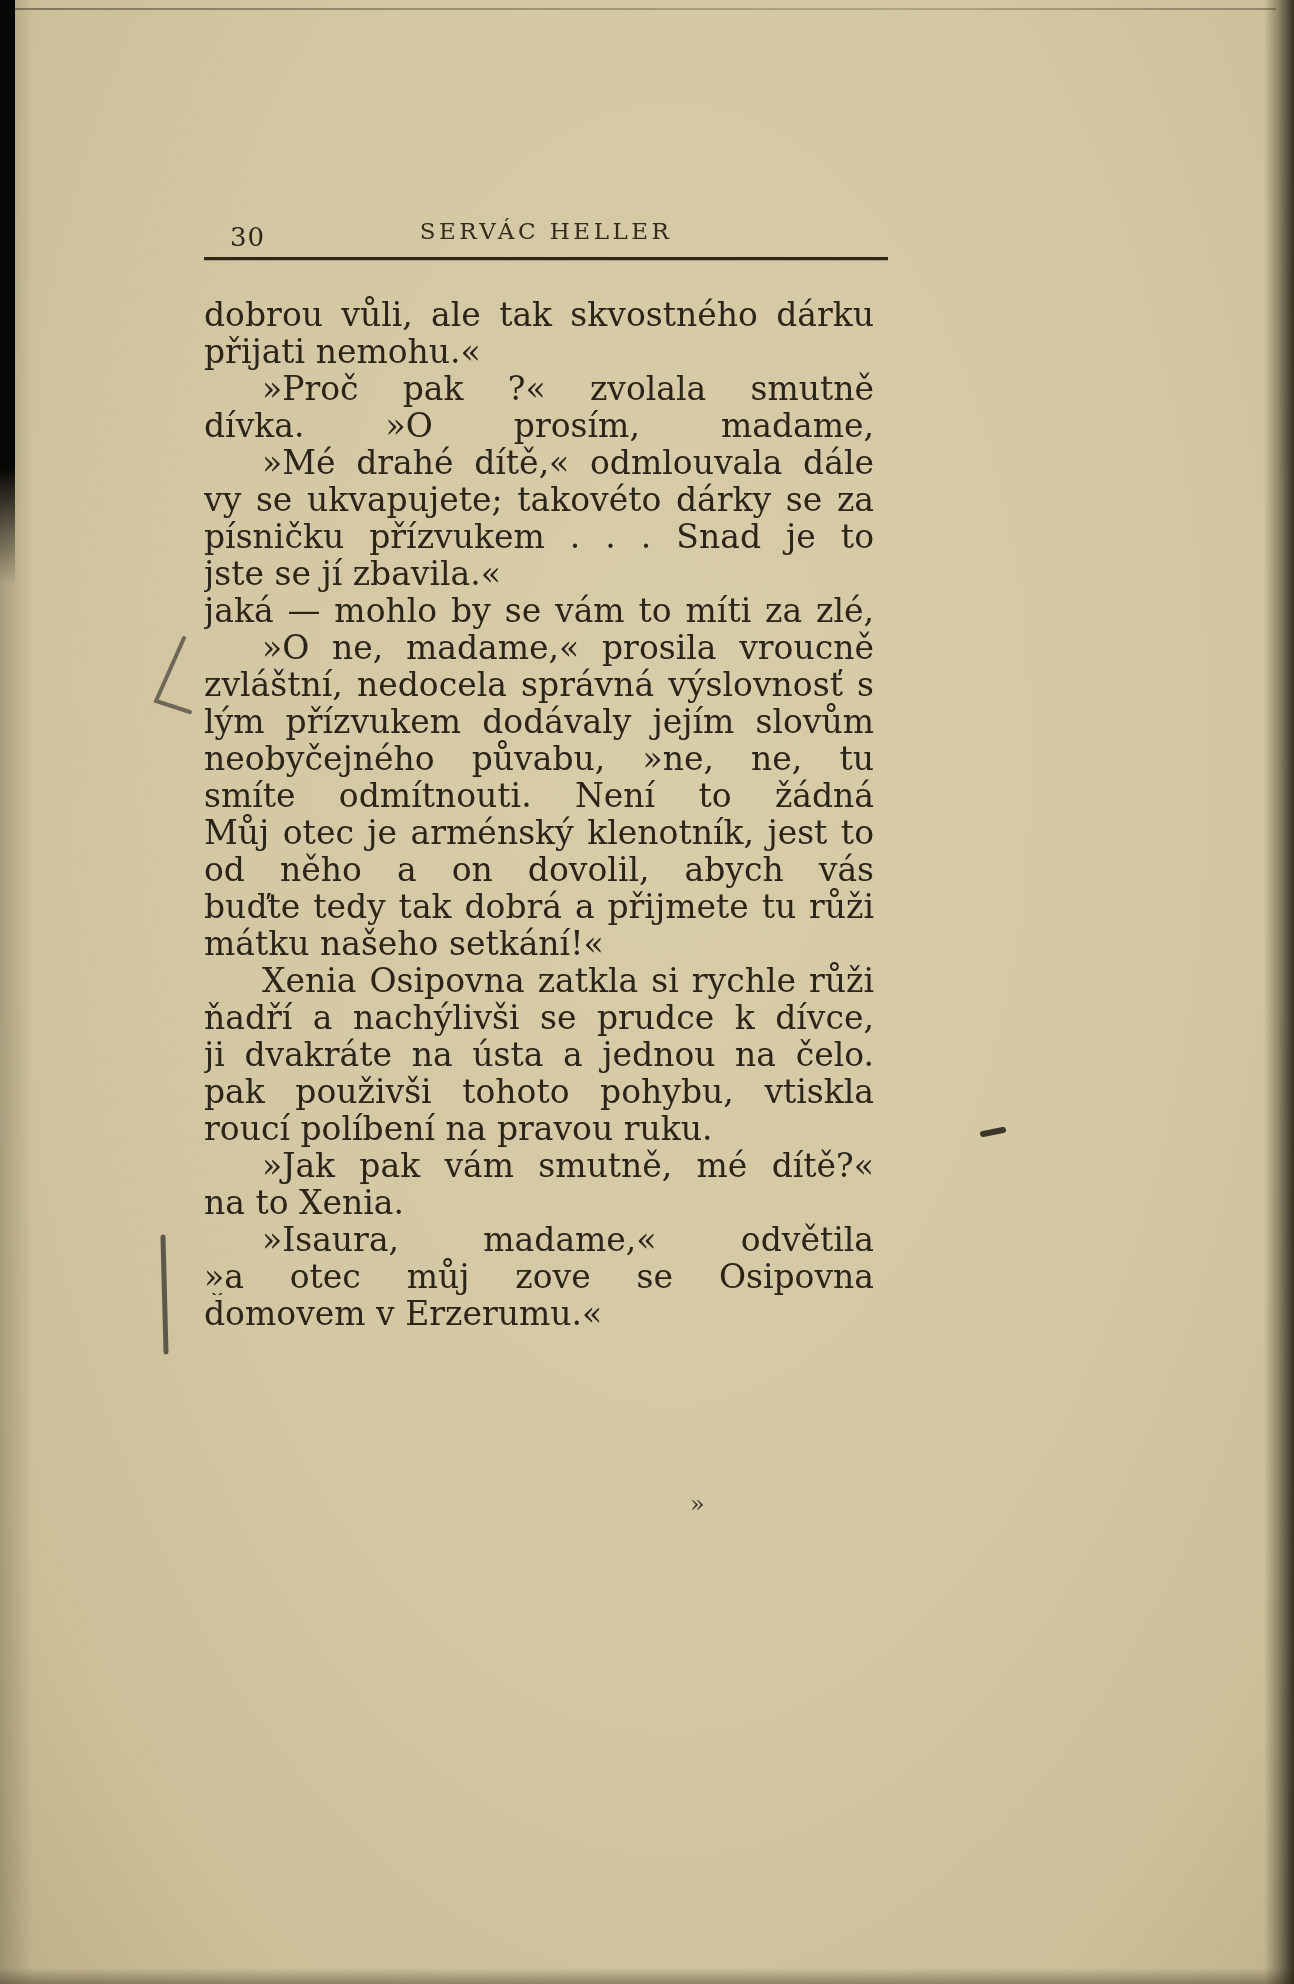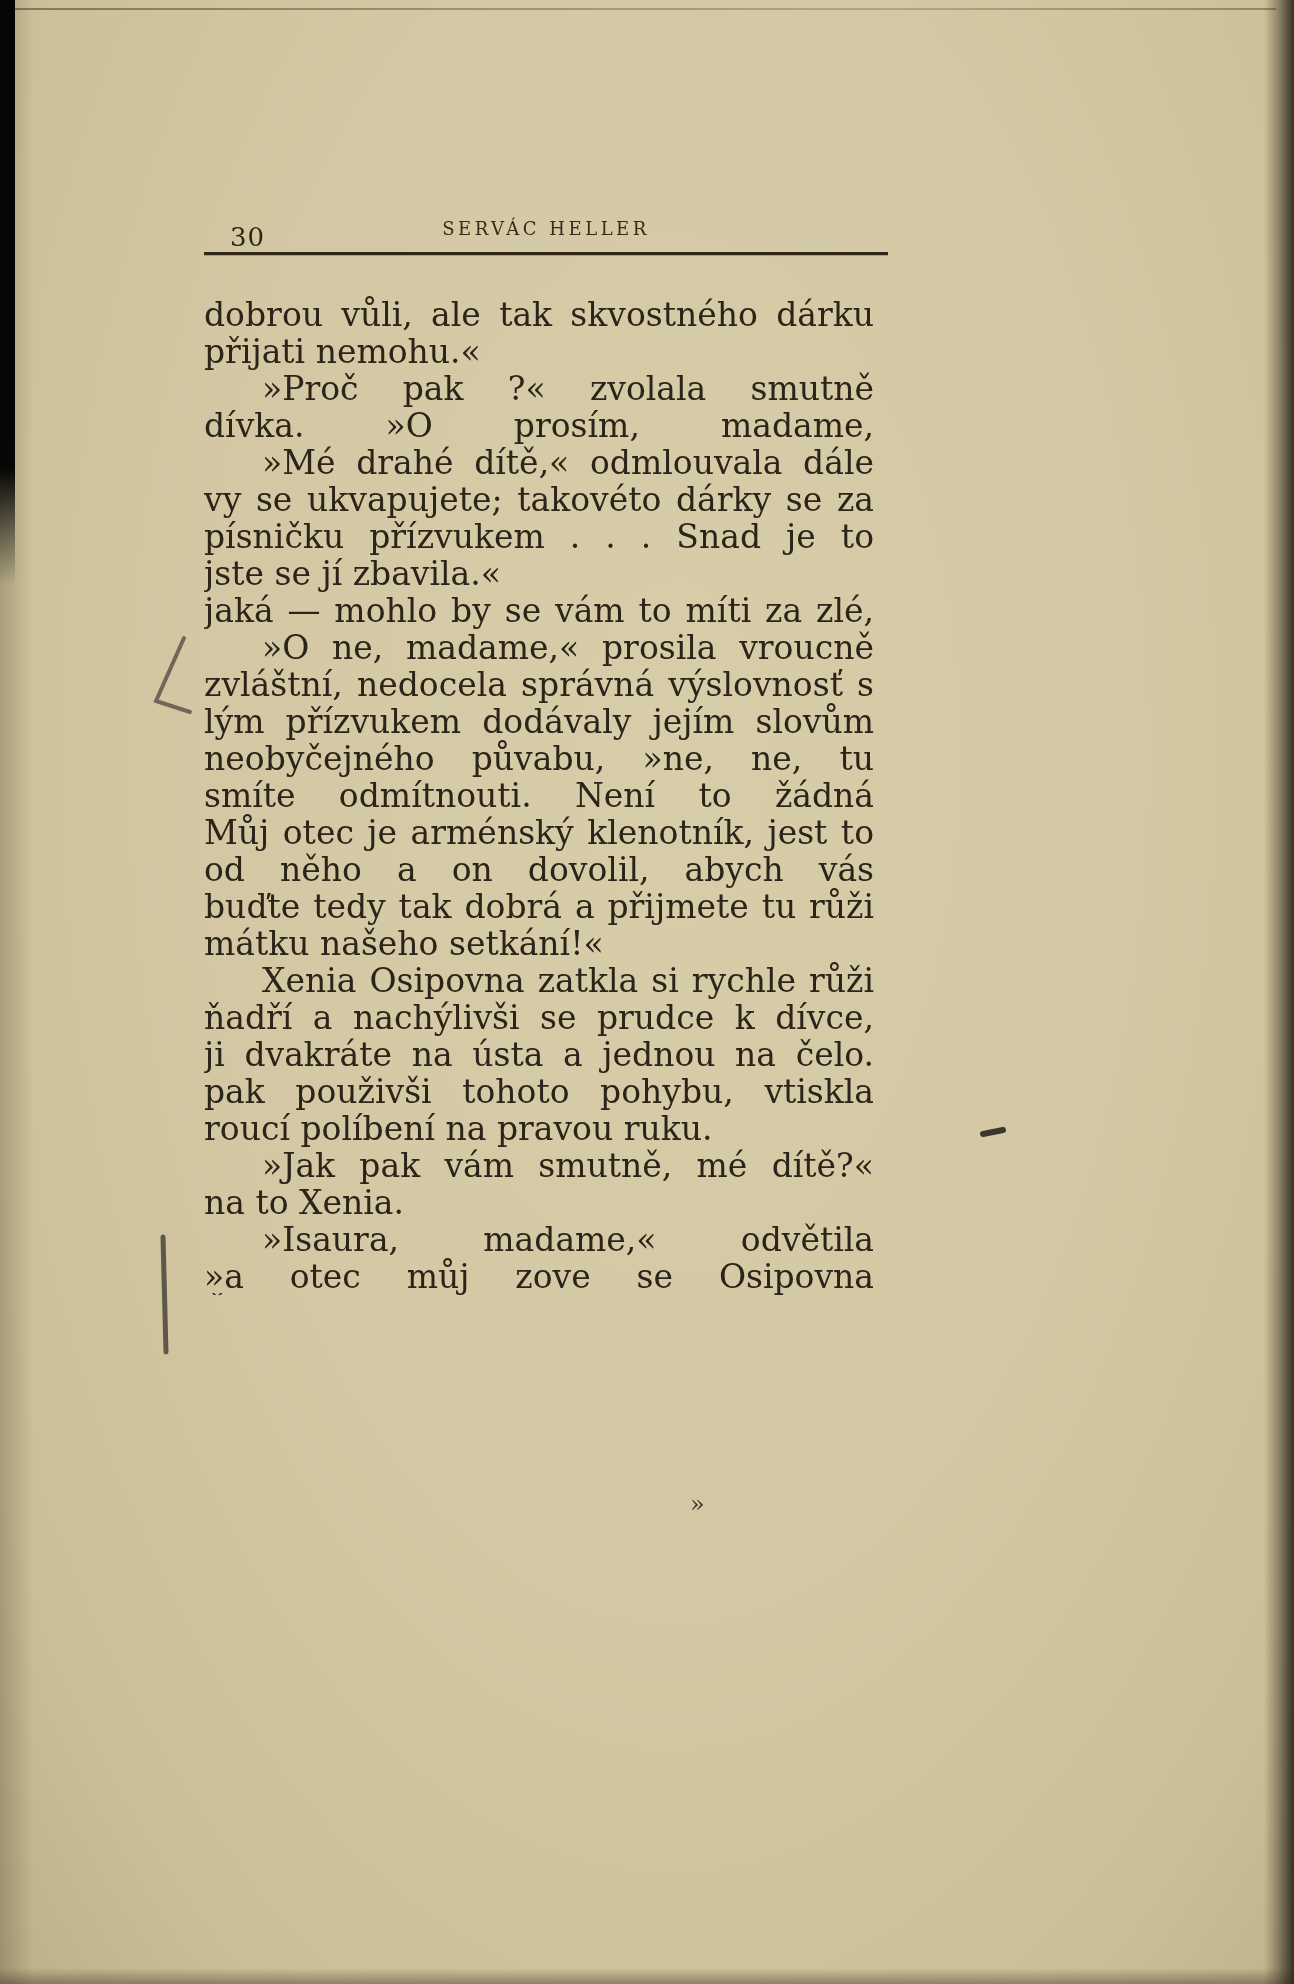--- a/index.html
+++ b/index.html
@@ -40,21 +40,21 @@
   
   .page-header {
     position: absolute; top: 218px; left: 210px; width: 672px;
   }
   .pagenum {
     position: absolute; left: 20px; top: 4px;
     font-size: 26px; letter-spacing: 1px; color: #2e2717;
   }
   .running-title {
     text-align: center;
-    font-size: 18px;
+    font-size: 23px;
     letter-spacing: 3.5px;
     color: #352d1c;
   }
   .header-rule {
     margin-top: 13px;
     margin-left: -6px;
     width: 684px;
     height: 3px;
     background: #2f2817;
     box-shadow: 0 1px 0 rgba(47,40,23,0.25);
@@ -132,20 +132,21 @@
       <div class="line pg-last">mátku našeho setkání!«</div>
       <div class="line pg-indent">Xenia Osipovna zatkla si rychle růži do zá-</div>
       <div class="line">ňadří a nachýlivši se prudce k dívce, skromně</div>
       <div class="line">ji dvakráte na ústa a jednou na čelo. Dívka</div>
       <div class="line">pak použivši tohoto pohybu, vtiskla Isaura ho-</div>
       <div class="line pg-last">roucí políbení na pravou ruku.</div>
       <div class="line pg-indent">»Jak pak vám smutně, mé dítě?« otázala se</div>
       <div class="line pg-last">na to Xenia.</div>
       <div class="line pg-indent">»<span class="hand-underline">Isaura</span>, madame,« odvětila skromně dívka,</div>
       <div class="line">»a otec můj zove se <span class="hand-underline">Osipovna Čavčavadze</span>. Jsme</div>
+      <div class="line pg-last">domovem v <span class="hand-underline">Erzerumu</span>.«</div>
     </main>
 
   <span class="stray-mark">»</span>
 
   <svg class="marks-layer" width="1294" height="1984" viewBox="0 0 1294 1984">
     <path d="M184 638 L156 701 L190 712" stroke="#6f6859" stroke-width="4" fill="none" stroke-linecap="round"></path>
     <path d="M163 1237 L166 1352" stroke="#5e584a" stroke-width="5" fill="none" stroke-linecap="round"></path>
     <path d="M983 1134 L1003 1130" stroke="#3c362b" stroke-width="6" fill="none" stroke-linecap="round"></path>
   </svg>
 

